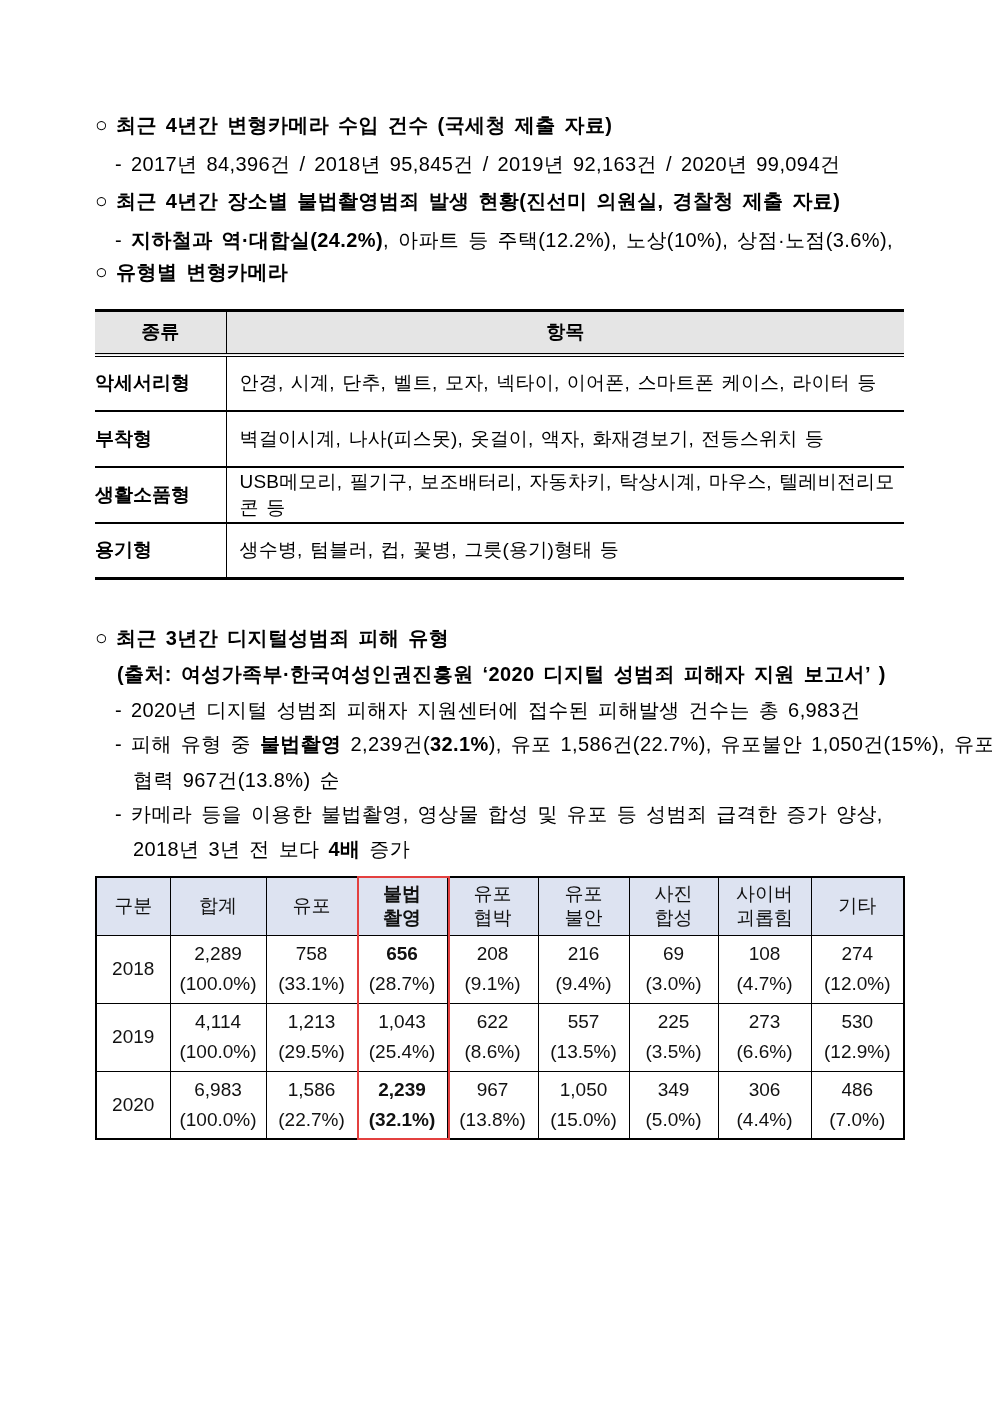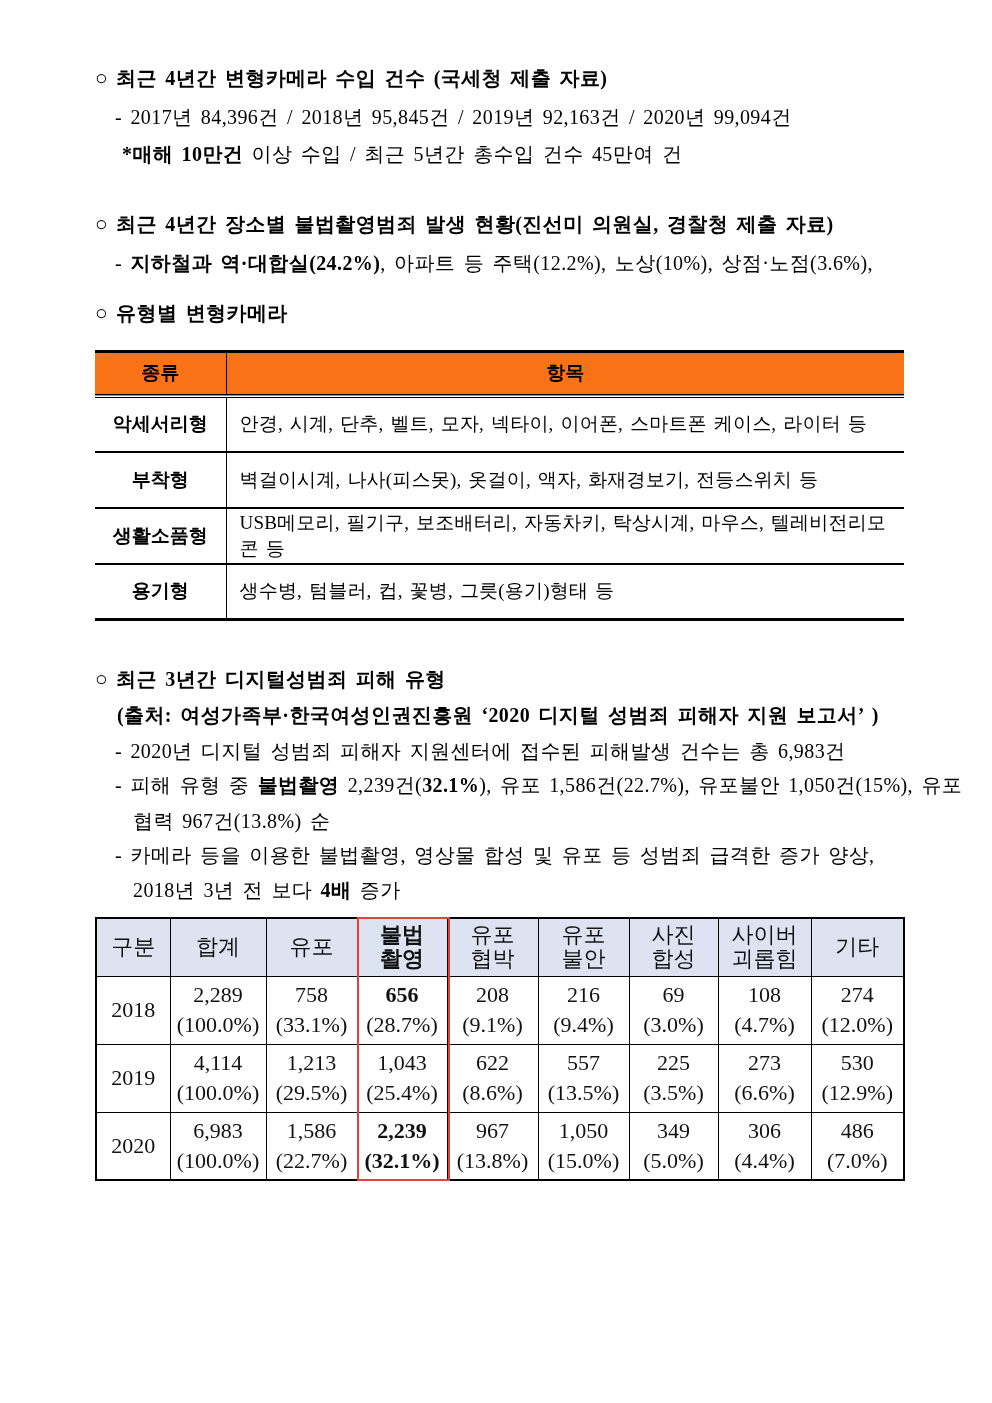--- a/index.html
+++ b/index.html
@@ -2,44 +2,44 @@
 <html><head>
 <meta charset="utf-8">
 <style>
   * { margin: 0; padding: 0; box-sizing: border-box; }
   html, body { background: #ffffff; }
   .page {
     position: relative;
     width: 992px;
     height: 1403px;
     background: #ffffff;
-    font-family: Liberation Serif, serif;
+    font-family: Liberation Sans, sans-serif;
     color: #000000;
-    padding: 65px 88px 0 95px;
+    padding: 112px 88px 0 95px;
     overflow: hidden;
   }
   .txt {
     font-size: 20px;
     line-height: 26px;
     letter-spacing: 0.4px;
     word-spacing: 3px;
     white-space: nowrap;
   }
   .bold { font-weight: bold; }
   .heading { font-weight: bold; margin-bottom: 13px; }
   .heading .marker { font-weight: normal; margin-right: 8px; font-size: 21px; }
   .indent1 { padding-left: 20px; }
   .indent2 { padding-left: 38px; }
   .indent-note { padding-left: 27px; }
   .indent-src { padding-left: 22px; }
 
   
   .sec-imports .line1 { margin-bottom: 11px; }
   .sec-imports .note  { margin-bottom: 44px; }
-  .sec-locations .line1 { margin-bottom: 24px; }
+  .sec-locations .line1 { margin-bottom: 6px; }
   .sec-locations .line2 { margin-bottom: 45px; }
   .sec-types .heading { margin-bottom: 24px; }
   .sec-victims .source { font-weight: bold; margin-bottom: 10px; }
   .sec-victims .b1 { margin-bottom: 8px; }
   .sec-victims .b2a { margin-bottom: 10px; }
   .sec-victims .b2b { margin-bottom: 8px; }
   .sec-victims .b3a { margin-bottom: 9px; }
   .sec-victims .b3b { margin-bottom: 14px; }
 
   
@@ -50,49 +50,49 @@
     border-top: 3px solid #000;
     border-bottom: 3px solid #000;
     margin-bottom: 45px;
     font-size: 19px;
   }
   table.type-table th, table.type-table td {
     border-bottom: 2px solid #000;
     vertical-align: middle;
   }
   table.type-table tr.thead th {
-    background: #f97316;
+    background: #e5e5e5;
     height: 44px;
     font-weight: bold;
     text-align: center;
     border-bottom: 4px double #000;
   }
   table.type-table td.tcol {
     width: 131px;
-    text-align: center;
+    text-align: left;
     font-weight: bold;
     border-right: 1px solid #000;
   }
   table.type-table th.tcol { border-right: 1px solid #000; width: 131px; }
   table.type-table td.icol {
     padding-left: 13px;
     letter-spacing: 0.2px;
     word-spacing: 2px;
   }
   table.type-table tbody td { height: 56px; }
   table.type-table tbody tr:last-child td { border-bottom: none; }
 
   
   .stats-wrap { position: relative; width: 808px; }
   table.stats-table {
     width: 808px;
     border-collapse: collapse;
     table-layout: fixed;
     border: 2px solid #000;
-    font-size: 22px;
+    font-size: 19px;
     color: #111;
   }
   table.stats-table th, table.stats-table td {
     border: 1px solid #000;
     text-align: center;
     vertical-align: middle;
   }
   table.stats-table thead tr { height: 58px; }
   table.stats-table thead th {
     background: #dde3f1;
@@ -113,23 +113,20 @@
 </head>
 <body>
 
 <div class="page">
 
   <div class="sec-imports">
     <div class="txt heading">
       <span class="marker">○</span><span>최근 4년간 변형카메라 수입 건수 (국세청 제출 자료)</span>
     </div>
     <div class="txt indent1 line1">- 2017년 84,396건 / 2018년 95,845건 / 2019년 92,163건 / 2020년 99,094건</div>
-    <div class="txt indent-note note">
-      <span class="bold">*매해 10만건</span><span> 이상 수입 / 최근 5년간 총수입 건수 45만여 건</span>
-    </div>
   </div>
 
   <div class="sec-locations">
     <div class="txt heading">
       <span class="marker">○</span><span>최근 4년간 장소별 불법촬영범죄 발생 현황(진선미 의원실, 경찰청 제출 자료)</span>
     </div>
     <div class="txt indent1 line1">
       <span>- </span><span class="bold">지하철과 역·대합실(24.2%)</span><span>, 아파트 등 주택(12.2%), 노상(10%), 상점·노점(3.6%),</span>
     </div>
   </div>

